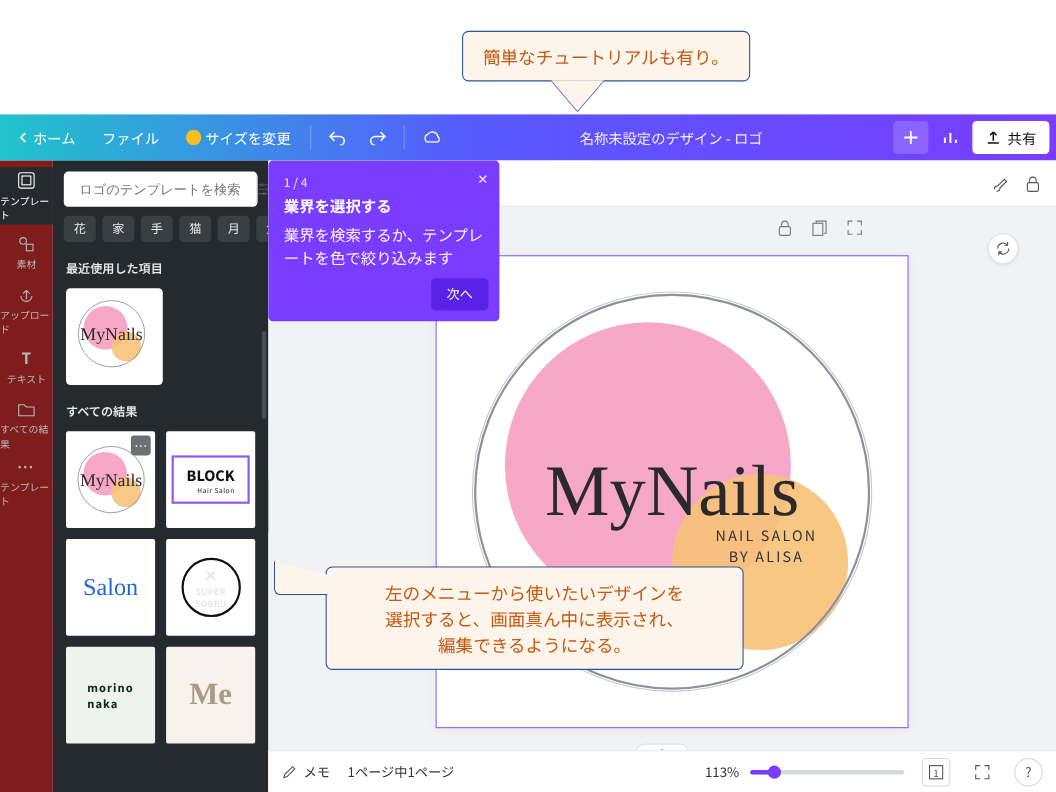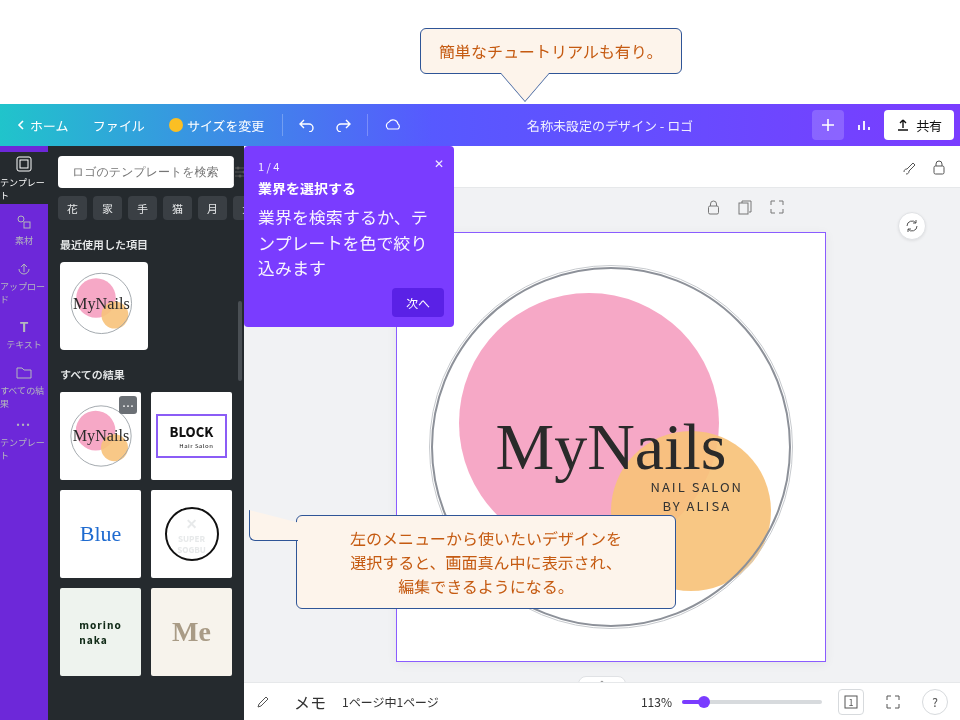--- a/index.html
+++ b/index.html
@@ -26,21 +26,21 @@
   .topbar .divider{width:1px;height:22px;background:rgba(255,255,255,.25);margin:0 4px;}
   .crown{width:14px;height:14px;border-radius:50%;background:#fbbf24;display:inline-block;}
   .icbtn{width:32px;height:30px;display:flex;align-items:center;justify-content:center;border-radius:4px;cursor:pointer;}
   .topbar .spacer{flex:1;display:flex;justify-content:center;color:rgba(255,255,255,.9);font-size:13px;}
   .sharebtn{background:#fff;color:#111;border-radius:4px;height:30px;padding:0 12px;display:flex;align-items:center;gap:6px;font-size:13px;}
 
   
   .mainrow{flex:1;display:flex;min-height:0;}
 
   
-  .rail{width:48px;background:#6d28d9;color:#b4b8bc;display:flex;flex-direction:column;align-items:center;padding-top:6px;font-size:9px;}
+  .rail{width:48px;background:#7f1d1d;color:#b4b8bc;display:flex;flex-direction:column;align-items:center;padding-top:6px;font-size:9px;}
   .rail .ritem{width:48px;height:52px;display:flex;flex-direction:column;align-items:center;justify-content:center;gap:3px;cursor:pointer;}
   .rail .ritem.active{background:#252a2e;color:#fff;}
   .rail .ric{width:18px;height:18px;display:flex;align-items:center;justify-content:center;}
 
   
   .panel{width:196px;background:#252a2e;color:#e7e9ea;display:flex;flex-direction:column;position:relative;}
   .searchwrap{padding:10px 10px 8px 10px;}
   .search{background:#fff;border-radius:4px;height:32px;display:flex;align-items:center;padding:0 8px;gap:6px;}
   .search input{border:none;outline:none;font-size:12px;flex:1;background:transparent;}
   .filteric{width:24px;height:24px;border-left:1px solid #e3e3e3;display:flex;align-items:center;justify-content:center;color:#555;}
@@ -81,27 +81,27 @@
   .big .p1{position:absolute;left:28px;top:26px;width:260px;height:260px;background:#f6a8c6;border-radius:50%;}
   .big .p2{position:absolute;right:20px;bottom:36px;width:160px;height:160px;background:#f7c27a;border-radius:50%;opacity:.92;}
   .big .t{position:absolute;inset:0;display:flex;align-items:center;justify-content:center;font-family:"Brush Script MT","Segoe Script",cursive;font-size:66px;color:#2a2a2a;}
   .big .sub{position:absolute;right:48px;top:210px;text-align:center;font-size:13px;letter-spacing:2px;color:#333;}
   .pager{position:absolute;left:50%;bottom:30px;transform:translateX(-50%);width:48px;height:14px;background:#fff;border:1px solid #e0e2e5;border-radius:8px 8px 0 0;display:flex;align-items:center;justify-content:center;cursor:pointer;color:#888;font-size:10px;}
 
   
   .pop{position:absolute;left:0;top:0;width:210px;background:#7a3cff;color:#fff;border-radius:4px;padding:12px 14px 46px 14px;z-index:6;}
   .pop .step{font-size:11px;opacity:.9;margin-bottom:4px;}
   .pop .tit{font-size:14px;font-weight:700;margin-bottom:6px;}
-  .pop .desc{font-size:17px;line-height:1.5;opacity:.95;}
+  .pop .desc{font-size:14px;line-height:1.5;opacity:.95;}
   .pop .x{position:absolute;right:10px;top:8px;cursor:pointer;opacity:.9;}
   .pop .next{position:absolute;right:10px;bottom:10px;background:#5a21e6;border-radius:4px;padding:6px 14px;font-size:12px;cursor:pointer;}
 
   
   .bottom{height:38px;background:#fff;border-top:1px solid #e6e8ea;display:flex;align-items:center;padding:0 12px;gap:16px;color:#333;}
-  .bottom .memo{display:flex;align-items:center;gap:24px;font-size:16px;}
+  .bottom .memo{display:flex;align-items:center;gap:6px;font-size:12px;}
   .bottom .pages{font-size:12px;}
   .bottom .spacer2{flex:1;}
   .zoom{display:flex;align-items:center;gap:10px;font-size:12px;}
   .slider{width:140px;height:4px;background:#d7dadd;border-radius:4px;position:relative;}
   .slider .fill{position:absolute;left:0;top:0;height:100%;width:16%;background:#7a3cff;border-radius:4px;}
   .slider .knob{position:absolute;left:16%;top:50%;width:12px;height:12px;background:#7a3cff;border-radius:50%;transform:translate(-50%,-50%);}
   .iconbtn{width:26px;height:26px;border:1px solid #d7dadd;border-radius:4px;display:flex;align-items:center;justify-content:center;cursor:pointer;color:#555;}
 
   svg{display:block;}
 </style>
@@ -266,21 +266,21 @@
               <div class="p2"></div>
               <div class="ring"></div>
               <div class="t">MyNails</div>
             </div>
           <div class="dots">⋯</div>
         </div>
         <div class="card">
           <div class="logo-block"><span>BLOCK</span><small>Hair Salon</small></div>
         </div>
         <div class="card">
-          <div class="logo-blue">Blue</div>
+          <div class="logo-blue">Salon</div>
         </div>
         <div class="card">
           <div class="logo-sogbu">
               <div class="x">✕</div>
               <div>SUPER</div>
               <div>SOGBU</div>
             </div>
         </div>
         <div class="card" style="background:#eef3ee;">
           <div class="logo-morino">

